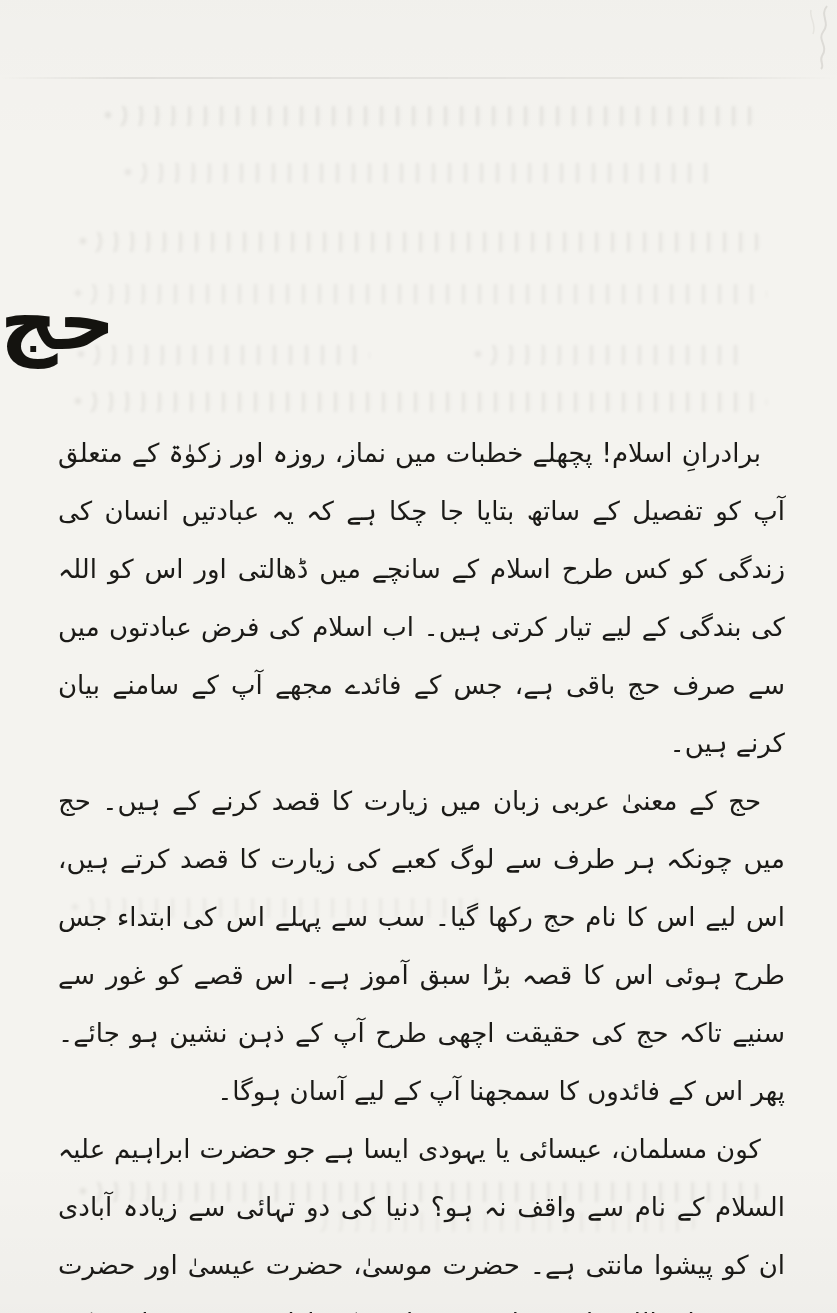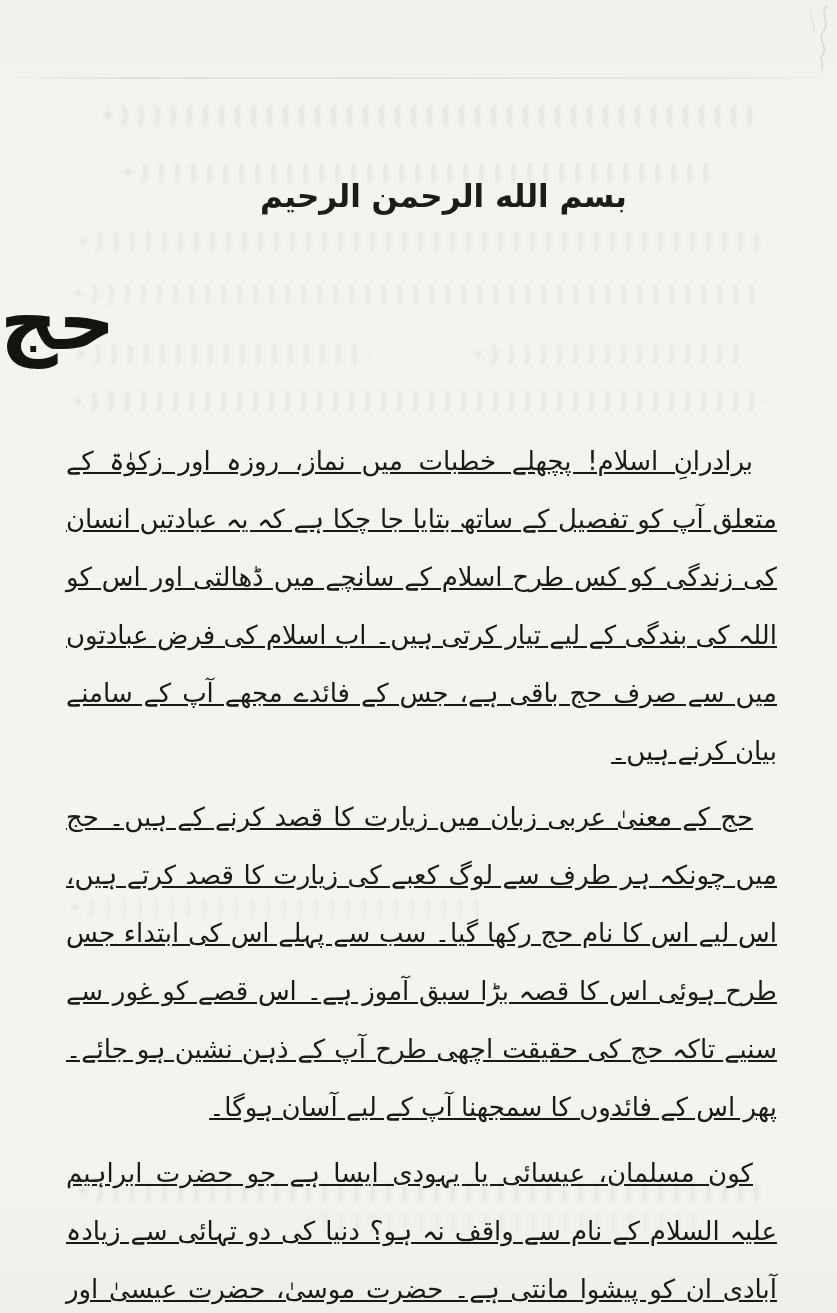--- a/index.html
+++ b/index.html
@@ -40,21 +40,21 @@
     position:absolute;top:268px;left:0;right:0;margin:0;
     text-align:left;font-size:80px;font-weight:bold;line-height:1.35;
     color:#14130f;
   }
   .body-text{
     position:absolute;top:424px;right:52px;left:58px;
     font-size:26px;line-height:58px;
     text-align:justify;
     color:#1b1a17;
   }
-  .body-text p{margin:8px;text-indent:24px;text-align:justify;text-align-last:right;text-decoration:underline;}
+  .body-text p{margin:0;text-indent:24px;text-align:justify;text-align-last:right;}
   .body-text p.continued{text-align-last:justify;}
 </style>
 </head>
 <body>
 
 <div class="page">
 
   <div class="scanline"></div>
   <svg class="corner-mark" width="46" height="66" viewBox="0 0 46 66">
     <path d="M38 2 C30 12, 42 18, 34 28 C28 36, 40 42, 33 52 C30 57, 36 62, 32 65" fill="none" stroke="#a5a39a" stroke-width="2" opacity="0.55"></path>
@@ -65,21 +65,20 @@
   <div class="smudge" style="top:163px;right:120px;width:600px;opacity:.45;"></div>
   <div class="smudge" style="top:232px;right:75px;width:690px;opacity:.5;"></div>
   <div class="smudge" style="top:284px;right:70px;width:700px;opacity:.42;"></div>
   <div class="smudge" style="top:345px;right:90px;width:280px;opacity:.45;"></div>
   <div class="smudge" style="top:345px;left:70px;width:300px;opacity:.45;"></div>
   <div class="smudge" style="top:392px;right:70px;width:700px;opacity:.5;"></div>
   <div class="smudge" style="top:898px;left:64px;width:420px;opacity:.35;"></div>
   <div class="smudge" style="top:1182px;right:75px;width:690px;opacity:.5;"></div>
   <div class="smudge" style="top:1212px;right:140px;width:400px;opacity:.3;"></div>
 
-  <div class="bismillah">بسم الله الرحمن الرحيم</div>
 
   <h1 class="chapter-title">حج</h1>
 
   <div class="body-text">
     <p>برادرانِ اسلام! پچھلے خطبات میں نماز، روزہ اور زکوٰۃ کے متعلق آپ کو تفصیل کے ساتھ بتایا جا چکا ہے کہ یہ عبادتیں انسان کی زندگی کو کس طرح اسلام کے سانچے میں ڈھالتی اور اس کو اللہ کی بندگی کے لیے تیار کرتی ہیں۔ اب اسلام کی فرض عبادتوں میں سے صرف حج باقی ہے، جس کے فائدے مجھے آپ کے سامنے بیان کرنے ہیں۔</p>
     <p>حج کے معنیٰ عربی زبان میں زیارت کا قصد کرنے کے ہیں۔ حج میں چونکہ ہر طرف سے لوگ کعبے کی زیارت کا قصد کرتے ہیں، اس لیے اس کا نام حج رکھا گیا۔ سب سے پہلے اس کی ابتداء جس طرح ہوئی اس کا قصہ بڑا سبق آموز ہے۔ اس قصے کو غور سے سنیے تاکہ حج کی حقیقت اچھی طرح آپ کے ذہن نشین ہو جائے۔ پھر اس کے فائدوں کا سمجھنا آپ کے لیے آسان ہوگا۔</p>
     <p class="continued">کون مسلمان، عیسائی یا یہودی ایسا ہے جو حضرت ابراہیم علیہ السلام کے نام سے واقف نہ ہو؟ دنیا کی دو تہائی سے زیادہ آبادی ان کو پیشوا مانتی ہے۔ حضرت موسیٰ، حضرت عیسیٰ اور حضرت محمد صلی اللہ علیہ وسلم، تینوں انھی کی اولاد سے ہیں۔ انھی کی روشن کی ہوئی شمع سے دنیا بھر میں ہدایت کا نور پھیلا ہے۔ چار ہزار برس سے زیادہ مدت</p>
   </div>
 
 </div>

